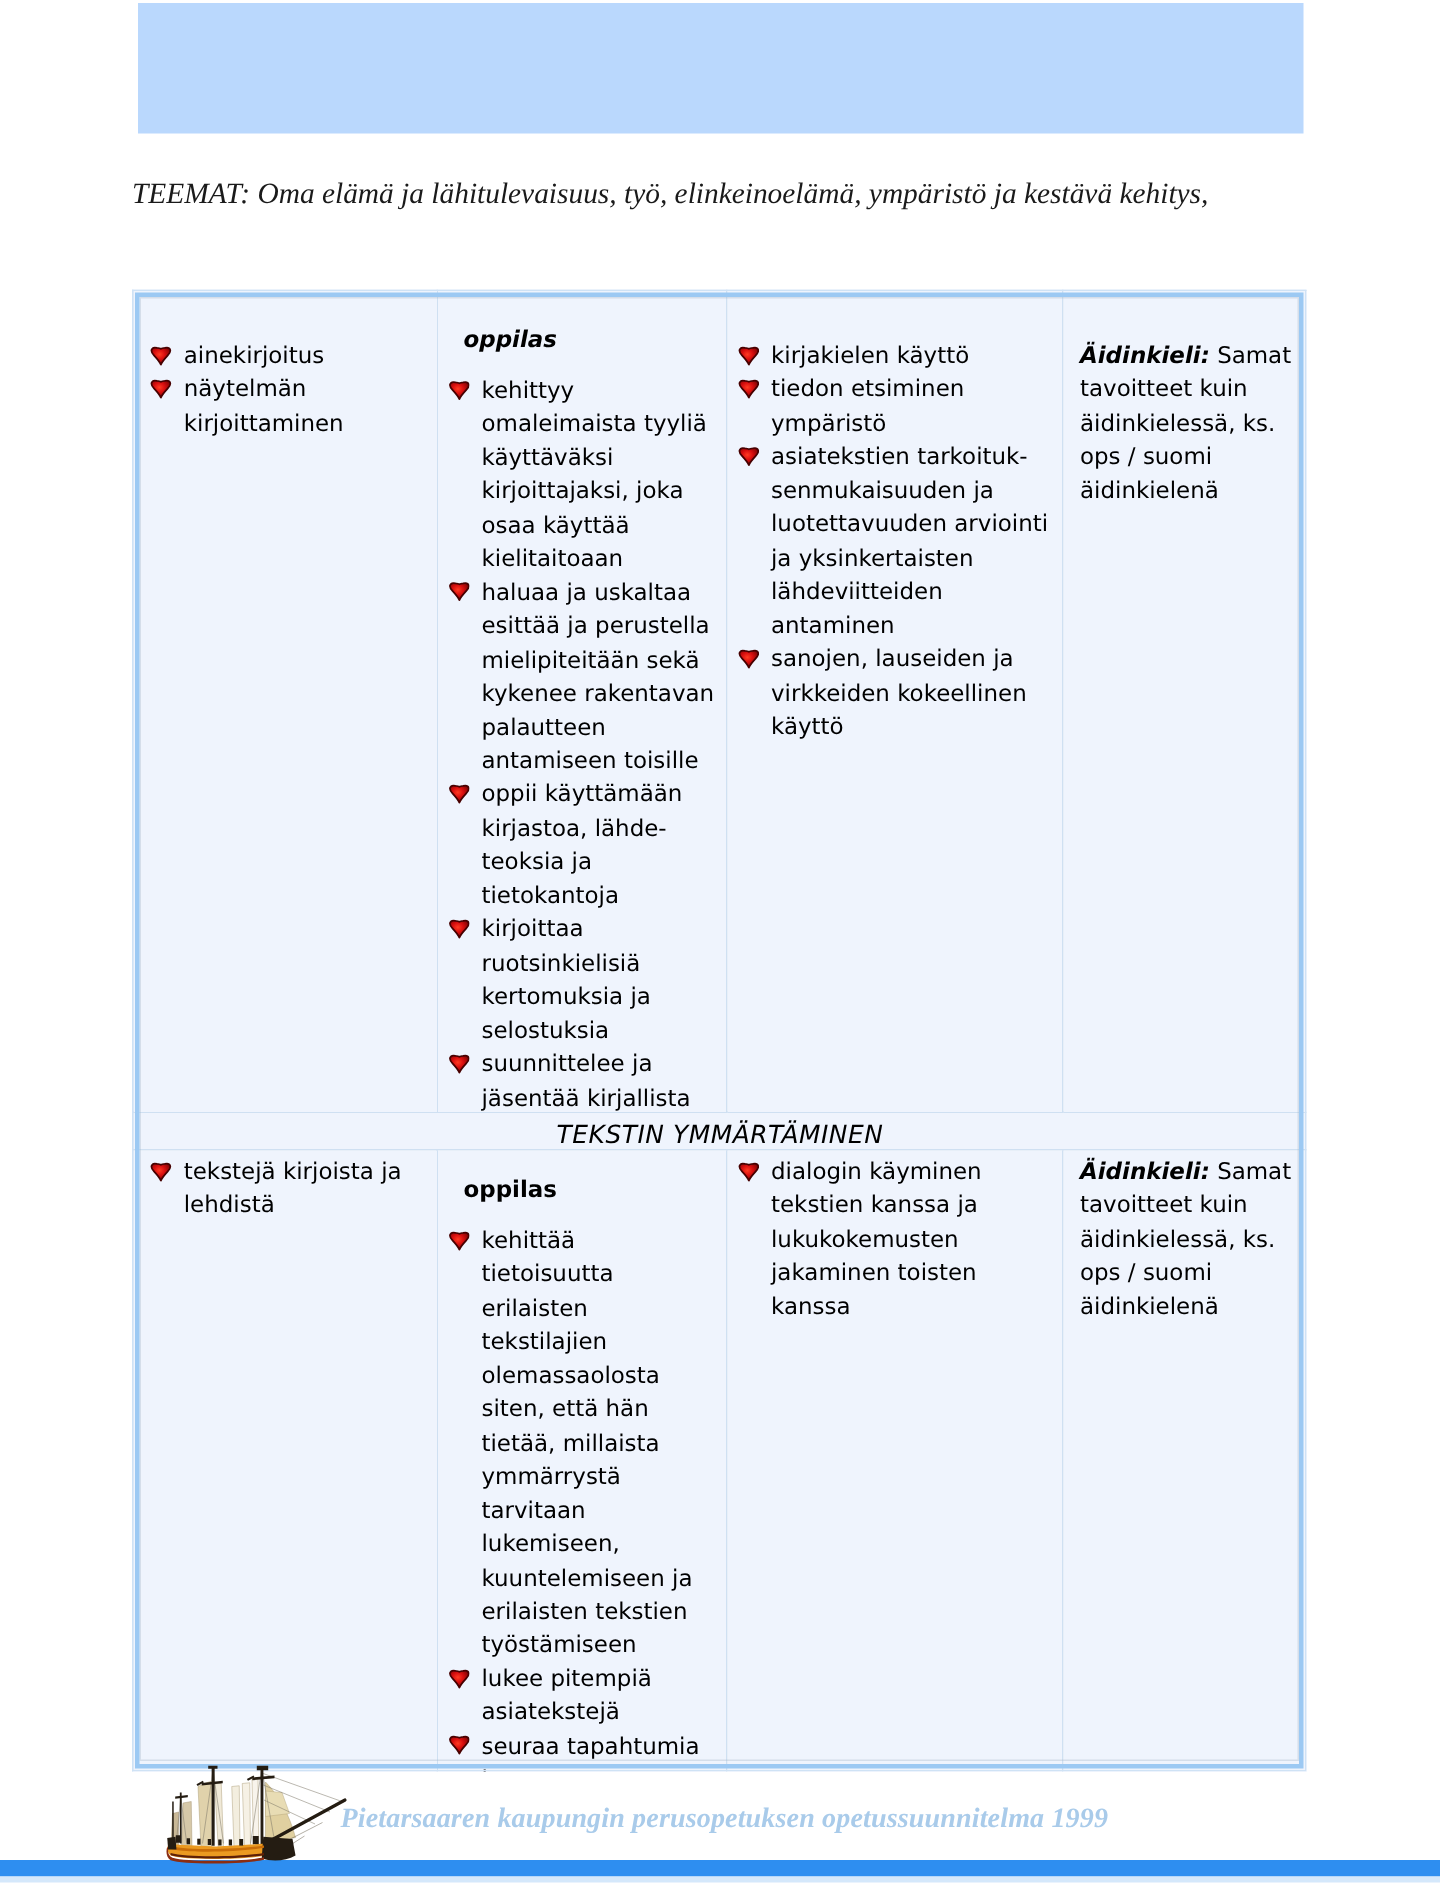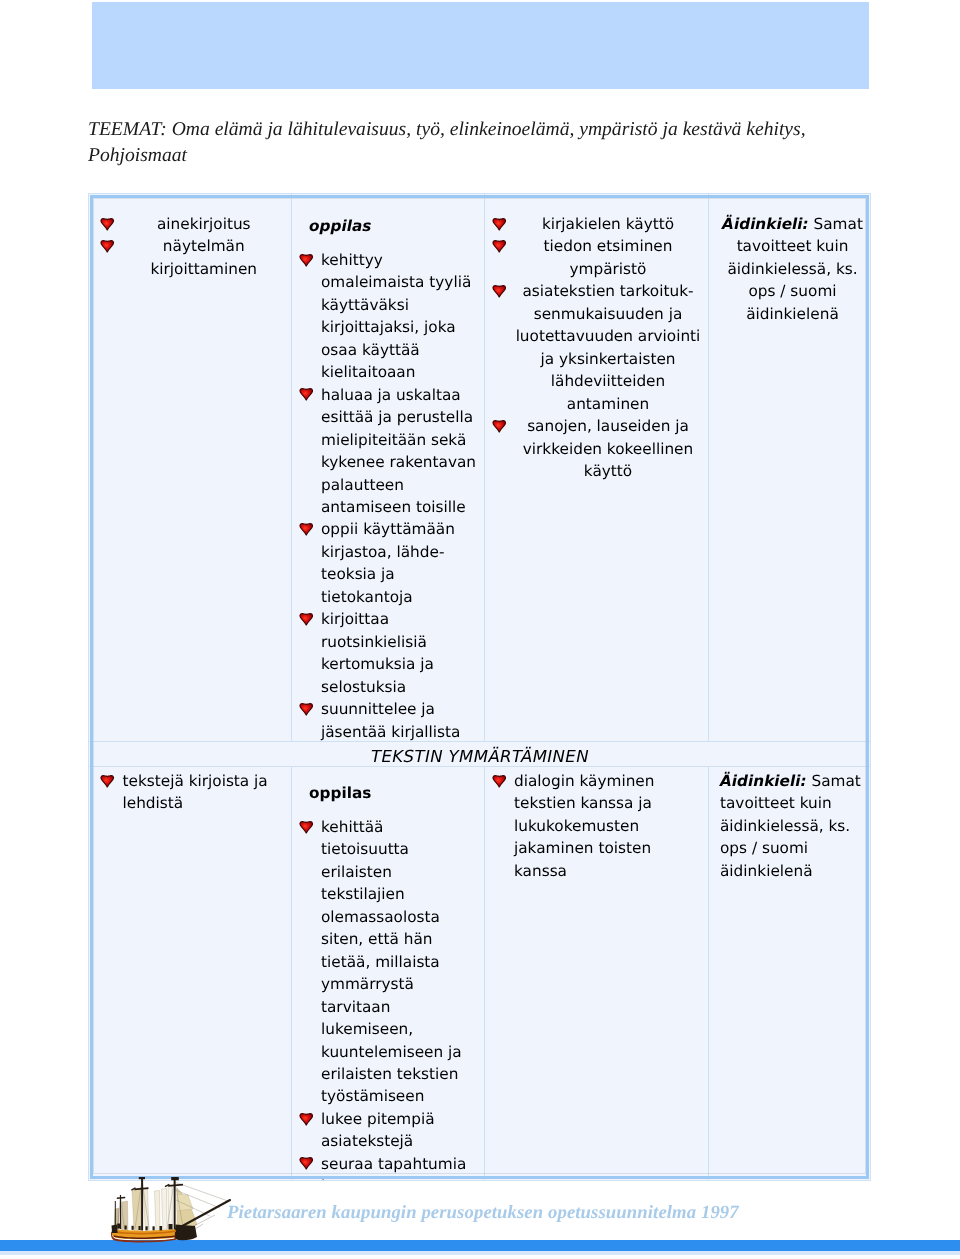--- a/index.html
+++ b/index.html
@@ -26,21 +26,21 @@
   
   .tbl{border:1px solid #b8d4ef;}
   .outer-a{position:absolute;left:0;top:0;width:783px;height:988px;border:1px solid #cfe2f5;box-sizing:border-box;pointer-events:none;}
   .outer-c{position:absolute;left:5px;top:5px;width:773px;height:976px;border:1px solid #9fb2c4;box-sizing:border-box;pointer-events:none;opacity:.32;}
   .outer-b{position:absolute;left:2px;top:2px;width:779px;height:984px;border:3px solid #9cc9f3;box-sizing:border-box;pointer-events:none;}
 
   .cellin{padding:7px 6px 6px 5px;position:absolute;left:0;top:0;width:100%;box-sizing:border-box;}
   .cellin.lead{padding-top:10px;}
   .cellin.lead2{padding-top:4px;}
   .leadbold.up{font-style:normal;}
-  .cellin.gap{padding-top:19px;text-align:center;}
+  .cellin.gap{padding-top:32px;}
   .tbl td:first-child .cellin{padding-left:9.5px;}
   .tbl td:last-child .cellin{padding-left:11px;}
   .cellin.r2{padding-top:3px;}
   .bullets{list-style:none;margin:0;padding:0;font-family:"DejaVu Sans",sans-serif;font-size:15.3px;color:#000;}
   .bullets li{position:relative;padding-left:24px;margin:0;line-height:22.45px;}
   .bullets li .hv{position:absolute;left:1.5px;top:3.7px;width:14.5px;height:14px;}
   .leadbold{font-family:"DejaVu Sans",sans-serif;font-weight:bold;font-style:italic;font-size:15.3px;line-height:21px;margin:12px;}
   .plaintxt{font-family:"DejaVu Sans",sans-serif;font-size:15.3px;line-height:22.45px;}
   .plaintxt b{font-style:italic;font-weight:bold;}
   .bandrow td{text-align:center;padding-top:6px;vertical-align:top;overflow:hidden;}
@@ -60,21 +60,20 @@
 </head>
 <body>
 
 <div class="page">
 
   <div class="banner">
   </div>
 
   <div class="themes">
     <div class="ln1">TEEMAT: Oma elämä ja lähitulevaisuus, työ, elinkeinoelämä, ympäristö ja kestävä kehitys,</div>
-    <div class="ln2">Pohjoismaat</div>
   </div>
 
   <div class="tblwrap">
     <table class="tbl">
       <colgroup>
           <col style="width:203px">
           <col style="width:193px">
           <col style="width:224px">
           <col style="width:163px">
         </colgroup>
@@ -278,21 +277,21 @@
               </div>
             </td>
         </tr>
       </tbody>
     </table>
     <div class="outer-a"></div>
     <div class="outer-c"></div>
     <div class="outer-b"></div>
   </div>
 
-  <div class="footer-text">Pietarsaaren kaupungin perusopetuksen opetussuunnitelma 1997</div>
+  <div class="footer-text">Pietarsaaren kaupungin perusopetuksen opetussuunnitelma 1999</div>
   <div class="bluebar"></div>
   <div class="bluebar2"></div>
   <div class="ship">
     <svg viewBox="0 0 124 66" width="124" height="66">
       <g>
         <path d="M5 32 L4 54 L9 54 L9 31 Z" fill="#c9b896" stroke="#a08f6f" stroke-width="0.3"></path>
         <path d="M12 25 L11 55 L18 55 L17.5 24 Z" fill="#d6c8a8" stroke="#a08f6f" stroke-width="0.3"></path>
         <path d="M22 14 C26 12 29 11 31 10.5 L31 55 L24 55 Z" fill="#e0d2ab" stroke="#a89872" stroke-width="0.3"></path>
         <path d="M33 11 L35.5 55 L39 55 L37.5 12 Z" fill="#f0e9d7" stroke="#a89872" stroke-width="0.3"></path>
         <path d="M44.5 14 L46 54 L50 54 L49.5 13.5 Z" fill="#f3eedf" stroke="#a89872" stroke-width="0.3"></path>

